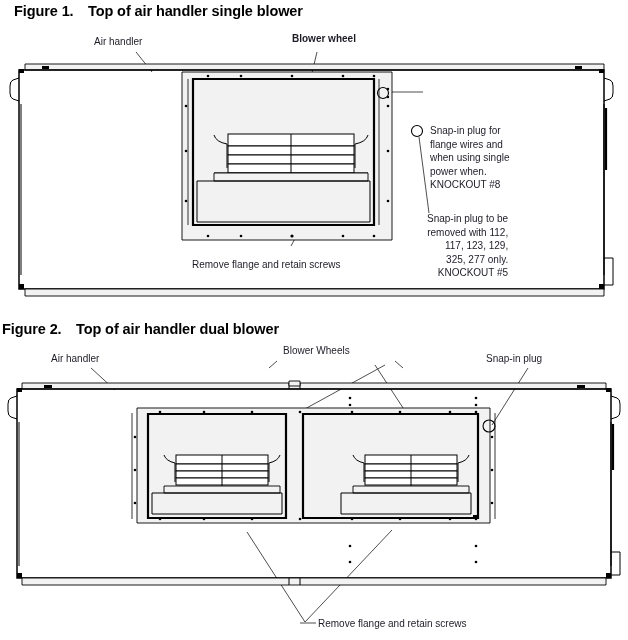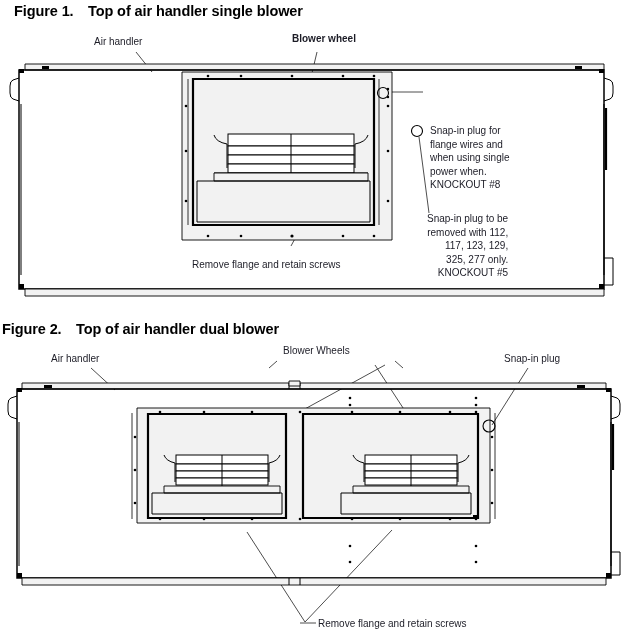--- a/index.html
+++ b/index.html
@@ -279,16 +279,16 @@
       <circle class="screw" cx="476" cy="405" r="1.3"></circle>
       <circle class="screw" cx="350" cy="546" r="1.3"></circle>
       <circle class="screw" cx="350" cy="562" r="1.3"></circle>
       <circle class="screw" cx="476" cy="546" r="1.3"></circle>
       <circle class="screw" cx="476" cy="562" r="1.3"></circle>
     </g>
   </svg>
 
   <div class="callout" id="f2-air-handler" style="left:51px; top:352px;">Air handler</div>
   <div class="callout" id="f2-blower-wheels" style="left:283px; top:344px;text-align:right;">Blower Wheels</div>
-  <div class="callout" id="f2-snap-plug" style="left:486px; top:352px;margin-left:18px;">Snap-in plug</div>
+  <div class="callout" id="f2-snap-plug" style="left:486px; top:352px;">Snap-in plug</div>
   <div class="callout" id="f2-remove-flange" style="left:318px; top:617px;">Remove flange and retain screws</div>
 
 </div>
 
 </body></html>

